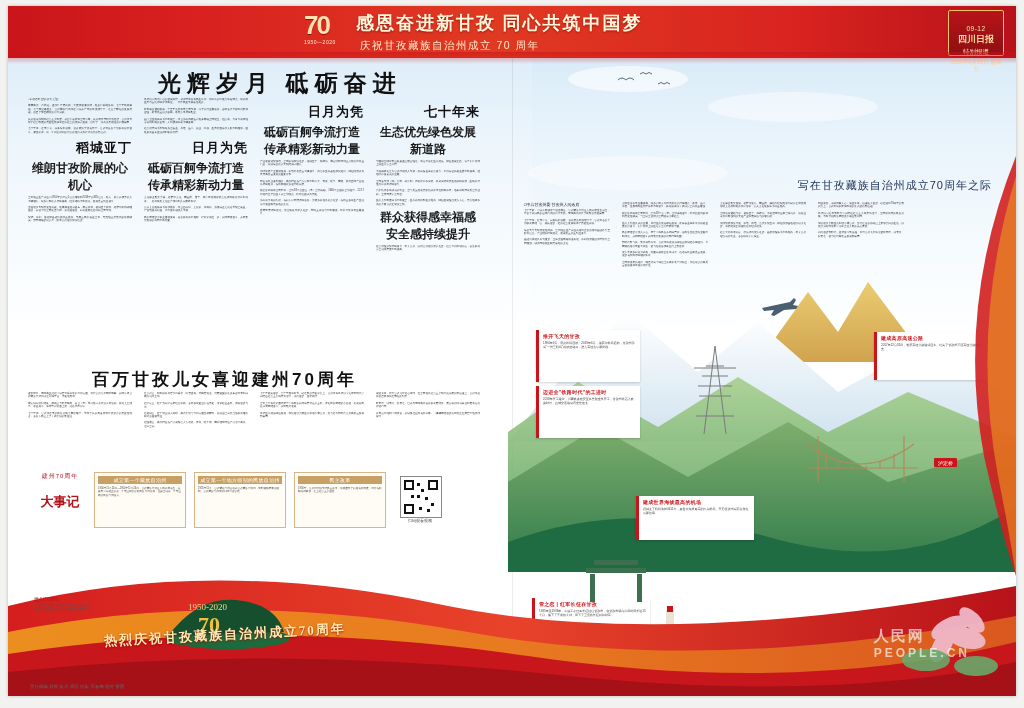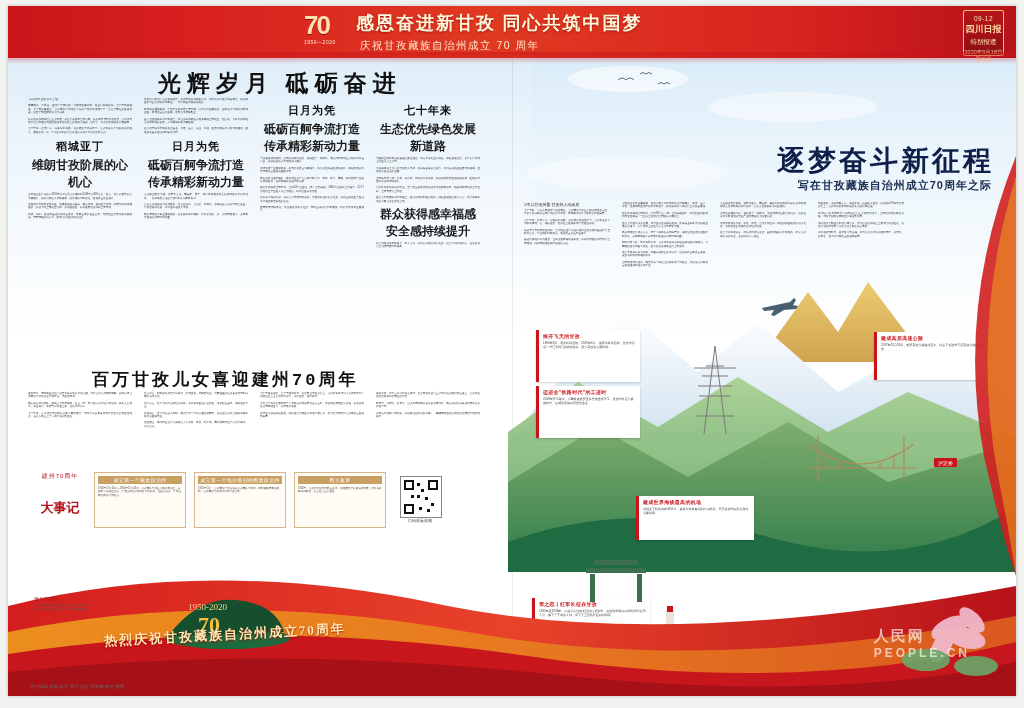--- a/index.html
+++ b/index.html
@@ -18,64 +18,64 @@
       background:linear-gradient(90deg,#c9151a 0%,#d8201f 18%,#e03a22 48%,#d9231f 78%,#b7121a 100%);}
   .masthead:after{content:"";position:absolute;left:0;bottom:-6px;width:100%;height:12px;
       background:linear-gradient(180deg,rgba(200,20,25,.55),rgba(200,20,25,0));}
   .logo70{position:absolute;left:296px;top:6px;width:44px;height:40px;color:#ffd9a0;}
   .logo70 .num{font-size:26px;font-weight:bold;letter-spacing:-2px;line-height:26px;
       color:#ffe2b0;text-shadow:0 1px 0 #8d0f12;}
   .logo70 .yr{font-size:5px;letter-spacing:.5px;color:#ffe9cb;margin-top:1px;}
   .mh-title{position:absolute;left:348px;top:5px;color:#fff7d9;font-size:18px;font-weight:bold;
       letter-spacing:2px;text-shadow:0 1px 2px rgba(120,0,0,.6);font-family:"Liberation Serif",serif;}
   .mh-sub{position:absolute;left:352px;top:33px;color:#ffeccd;font-size:10.5px;letter-spacing:1.5px;}
-  .badge{position:absolute;right:12px;top:4px;width:41px;height:46px;
+  .badge{position:absolute;right:12px;top:4px;width:56px;height:46px;
       background:linear-gradient(180deg,#b81419,#8e0f13);border:1px solid #f0c26a;border-radius:2px;
-      color:#ffe4b4;text-align:center;padding-top:4px;box-sizing:border-box;}
+      color:#ffe4b4;text-align:center;padding-top:14px;box-sizing:border-box;}
   .badge .b1{font-size:6.5px;letter-spacing:.5px;}
   .badge .b2{font-size:9px;font-weight:bold;margin-top:1px;color:#ffd9a0;}
   .badge .b3{font-size:6.5px;margin-top:2px;}
   .badge .b4{font-size:5.5px;margin-top:2px;color:#ffd0a0;}
   
   .gutter{position:absolute;left:50%;top:52px;width:1px;height:638px;background:rgba(0,0,0,.07);}
   
   .headline-l{position:absolute;left:150px;top:62px;font-family:"Liberation Serif",serif;
       font-size:23px;font-weight:bold;color:#111;letter-spacing:6px;}
   .cols{position:absolute;left:20px;top:92px;width:468px;}
   .col{float:left;width:104px;margin-right:12px;}
   .para{font-size:2.6px;line-height:3.4px;color:#3a3a3a;text-align:justify;
         word-break:break-all;margin-bottom:3px;}
-  .sub-h{font-family:"Liberation Serif",serif;font-size:11px;font-weight:bold;color:#111;
-        text-align:center;margin:5px 0 3px;letter-spacing:1px;}
+  .sub-h{font-family:"Liberation Serif",serif;font-size:13px;font-weight:bold;color:#111;
+        text-align:right;margin:5px 0 3px;letter-spacing:1px;}
   .sub-h2{font-family:"Liberation Serif",serif;font-size:12px;font-weight:bold;color:#1a1a1a;
         text-align:center;margin:3px 0 2px;}
-  .banner-h{position:absolute;left:84px;top:362px;font-family:Liberation Mono, monospace;
+  .banner-h{position:absolute;left:84px;top:362px;font-family:Liberation Sans, sans-serif;
       font-size:17px;font-weight:bold;color:#111;letter-spacing:3px;}
   
   .chrono-title{position:absolute;left:24px;top:466px;width:56px;color:#b5131a;text-align:center;}
   .chrono-title .t1{font-size:6px;letter-spacing:1px;}
-  .chrono-title .t2{font-family:"Liberation Serif",serif;font-size:13px;font-weight:bold;margin-top:18px;}
+  .chrono-title .t2{font-family:"Liberation Serif",serif;font-size:13px;font-weight:bold;margin-top:12px;}
   .cbox{position:absolute;top:466px;width:92px;height:56px;border:.5px solid #d8b48a;
         background:rgba(255,252,245,.9);box-sizing:border-box;padding:3px;}
   .cbox .ch{background:#c9a063;color:#fff;font-size:5px;text-align:center;padding:1px 0;letter-spacing:.3px;}
   .cbox .cb{font-size:2.6px;line-height:3.3px;color:#4a4a4a;margin-top:3px;word-break:break-all;}
   .qr{position:absolute;left:392px;top:470px;width:40px;height:40px;background:#fff;
       border:1px solid #888;}
   .qr i{display:block;position:absolute;background:#111;}
   .qr-cap{position:absolute;left:386px;top:512px;width:52px;font-size:4px;color:#555;text-align:center;}
   
   .photo-cap{position:absolute;left:26px;top:590px;width:60px;}
   .photo-cap .pc1{font-size:5px;color:#b5131a;}
   .photo-cap .pc2{font-size:2.8px;line-height:3.6px;color:#555;margin-top:2px;word-break:break-all;}
   
   .headline-r1{position:absolute;right:22px;top:104px;font-family:"Liberation Serif",serif;
       font-size:28px;font-weight:bold;color:#0e1f4a;letter-spacing:3px;text-align:right;}
   .headline-r2{position:absolute;right:22px;top:136px;font-family:"Liberation Serif",serif;
       font-size:28px;font-weight:bold;color:#0e1f4a;letter-spacing:3px;text-align:right;}
-  .headline-r3{position:absolute;right:24px;top:172px;font-size:11px;color:#1b2c55;text-align:left;letter-spacing:1px;font-weight:bold;}
+  .headline-r3{position:absolute;right:24px;top:172px;font-size:11px;color:#1b2c55;text-align:left;letter-spacing:1px;}
   .rcols{position:absolute;left:516px;top:196px;width:480px;}
   .rcol{float:left;width:86px;margin-right:12px;}
   .rmark{font-size:4px;color:#222;margin-bottom:2px;}
   
   .callout{position:absolute;background:#ffffff;border-left:3px solid #c9151a;
       box-shadow:0 1px 2px rgba(0,0,0,.18);padding:3px 4px;box-sizing:border-box;}
   .callout .ct{font-size:5px;color:#c9151a;font-weight:bold;letter-spacing:.3px;}
   .callout .cd{font-size:3px;line-height:4px;color:#444;margin-top:2px;word-break:break-all;}
   .tag{position:absolute;background:#c9151a;color:#fff;font-size:5px;padding:1.5px 4px;border-radius:1px;white-space:nowrap;}
   
@@ -227,21 +227,20 @@
       <i style="left:20px;top:12px;width:3px;height:3px;"></i>
       <i style="left:16px;top:18px;width:3px;height:3px;"></i>
       <i style="left:24px;top:20px;width:3px;height:3px;"></i>
       <i style="left:30px;top:26px;width:3px;height:3px;"></i>
       <i style="left:18px;top:30px;width:3px;height:3px;"></i>
       <i style="left:26px;top:32px;width:3px;height:3px;"></i>
       <i style="left:10px;top:18px;width:3px;height:3px;"></i>
     </div>
     <div class="qr-cap">扫码观看视频</div>
 
-    <div class="headline-r2">逐梦奋斗新征程</div>
     <div class="headline-r3">写在甘孜藏族自治州成立70周年之际</div>
 
     <div class="rcols clearfix">
       <div class="rcol">
         <div class="rmark">□中共甘孜州委  甘孜州人民政府</div>
         <div class="para">七十年前，中国人民解放军挺进康区，甘孜藏族自治区人民政府宣告成立，开创了我国民族区域自治的伟大实践，雪域高原掀开了崭新的历史篇章。</div>
         <div class="para">七十年来，在党中央、国务院和省委、省政府的坚强领导下，甘孜州各族干部群众团结一心、砥砺奋进，经济社会发展取得了历史性成就。</div>
         <div class="para">综合实力实现历史性跨越。全州地区生产总值从建州之初的微弱基础跃升至数百亿元，产业结构持续优化，发展质量效益明显提升。</div>
         <div class="para">基础设施建设突飞猛进。立体交通网络加速构建，水利能源通信保障能力全面增强，城乡面貌发生翻天覆地的变化。</div>
       </div>

